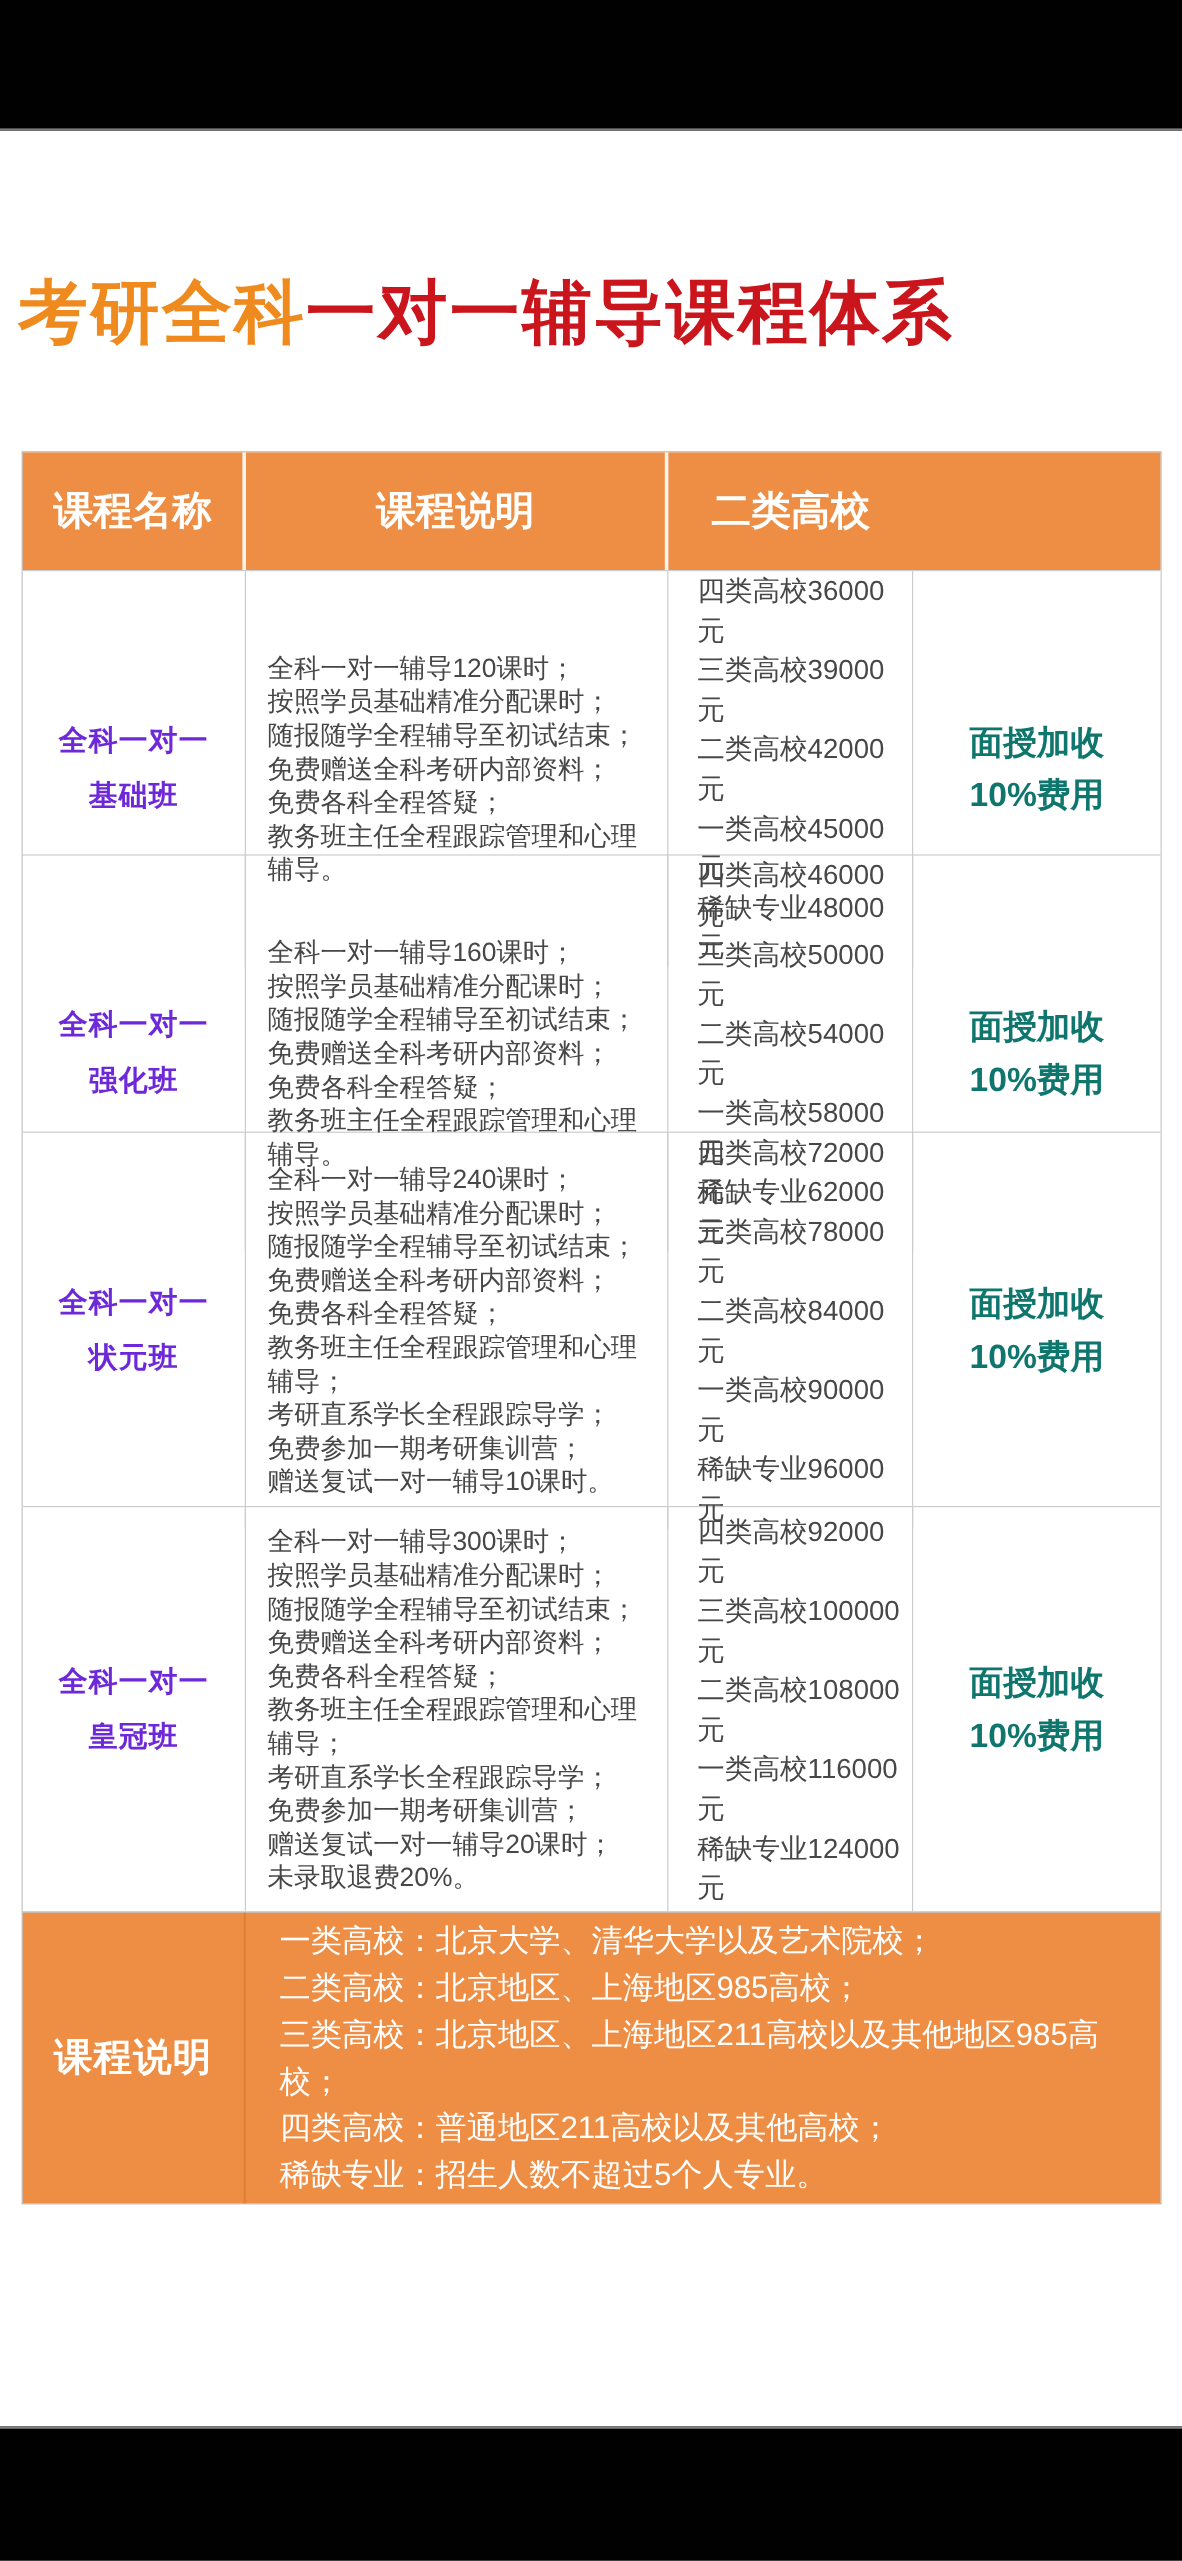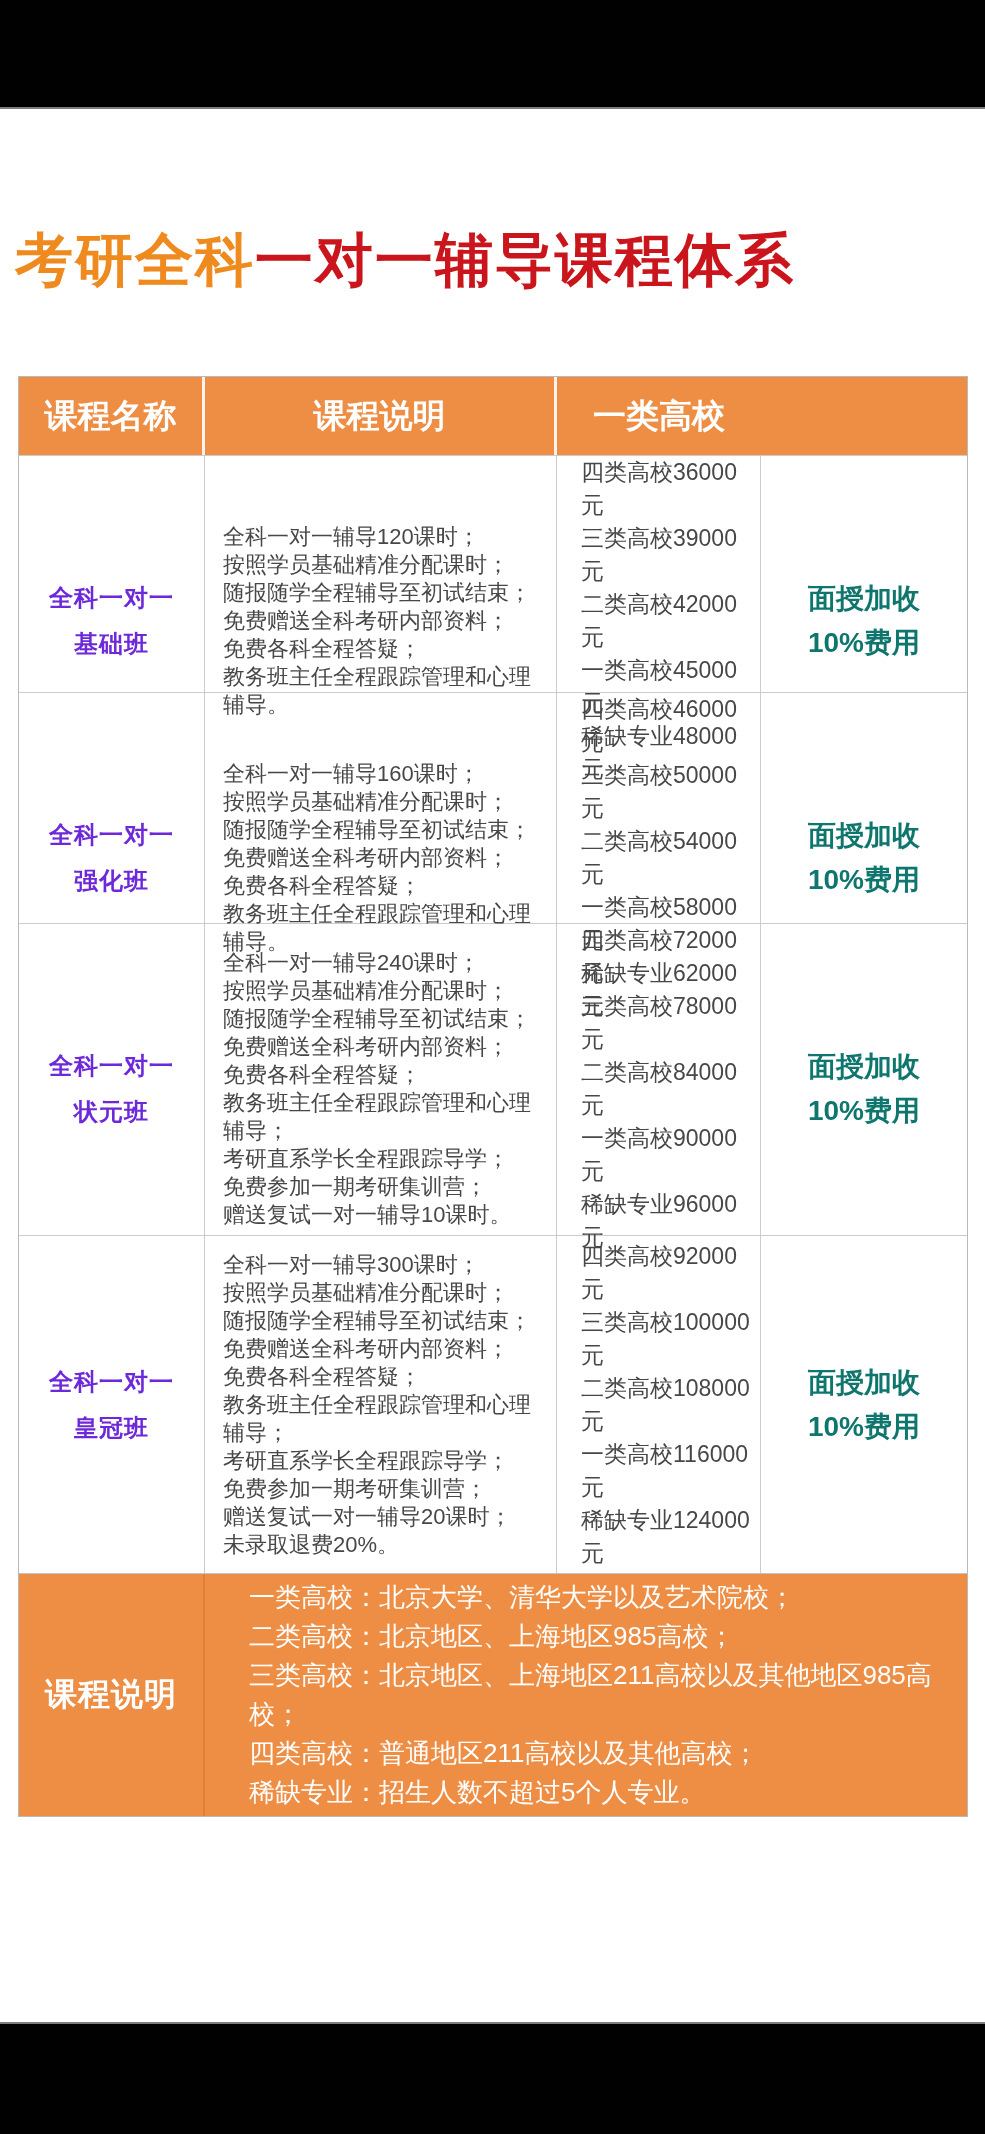--- a/index.html
+++ b/index.html
@@ -36,21 +36,21 @@
     grid-template-columns:186px 352px 204px 206px;
     box-sizing:border-box;
   }
   .cell{
     box-sizing:border-box;
     display:flex;flex-direction:column;justify-content:center;
     min-width:0;
   }
 
   
-  .trow.head{height:78px;background:#ee8e45;}
+  .trow.head{height:98px;background:#ee8e45;}
   .trow.head .cell{
     align-items:center;
     color:#ffffff;font-size:33px;font-weight:bold;
     border-right:3px solid rgba(255,255,255,0.9);
   }
   .trow.head .cell:last-child{border-right:none;}
 
   
   .trow.body{background:#ffffff;border-top:1px solid #cccccc;}
   .trow.body .cell{border-right:1px solid #cccccc;}
@@ -84,39 +84,39 @@
   
   .trow.foot{height:243px;background:#ee8e45;border-top:1px solid #c2c2c2;
     grid-template-columns:186px 764px;}
   .foot-label{
     align-items:center;text-align:center;
     color:#ffffff;font-size:32px;font-weight:bold;letter-spacing:1px;
     border-right:2px solid #e07f35;
   }
   .foot-lines{
     align-items:flex-start;text-align:left;
-    padding-left:44px;padding-right:8px;
+    padding-left:28px;padding-right:8px;
     color:#ffffff;font-size:26px;line-height:39px;
   }
 </style>
 </head>
 <body>
 
 <div class="letterbox top"></div>
 
 <div class="page-title">
   <span class="hl">考研全科</span><span class="rest">一对一辅导课程体系</span>
 </div>
 
 <div class="course-table">
 
   <div class="trow head">
     <div class="cell">课程名称</div>
     <div class="cell">课程说明</div>
-    <div class="cell">一类高校</div>
+    <div class="cell">二类高校</div>
   </div>
 
   <div class="trow body r1">
     <div class="cell name-cell">
       <div>全科一对一</div>
       <div>基础班</div>
     </div>
     <div class="cell desc-cell">
       <div>全科一对一辅导120课时；</div>
       <div>按照学员基础精准分配课时；</div>

